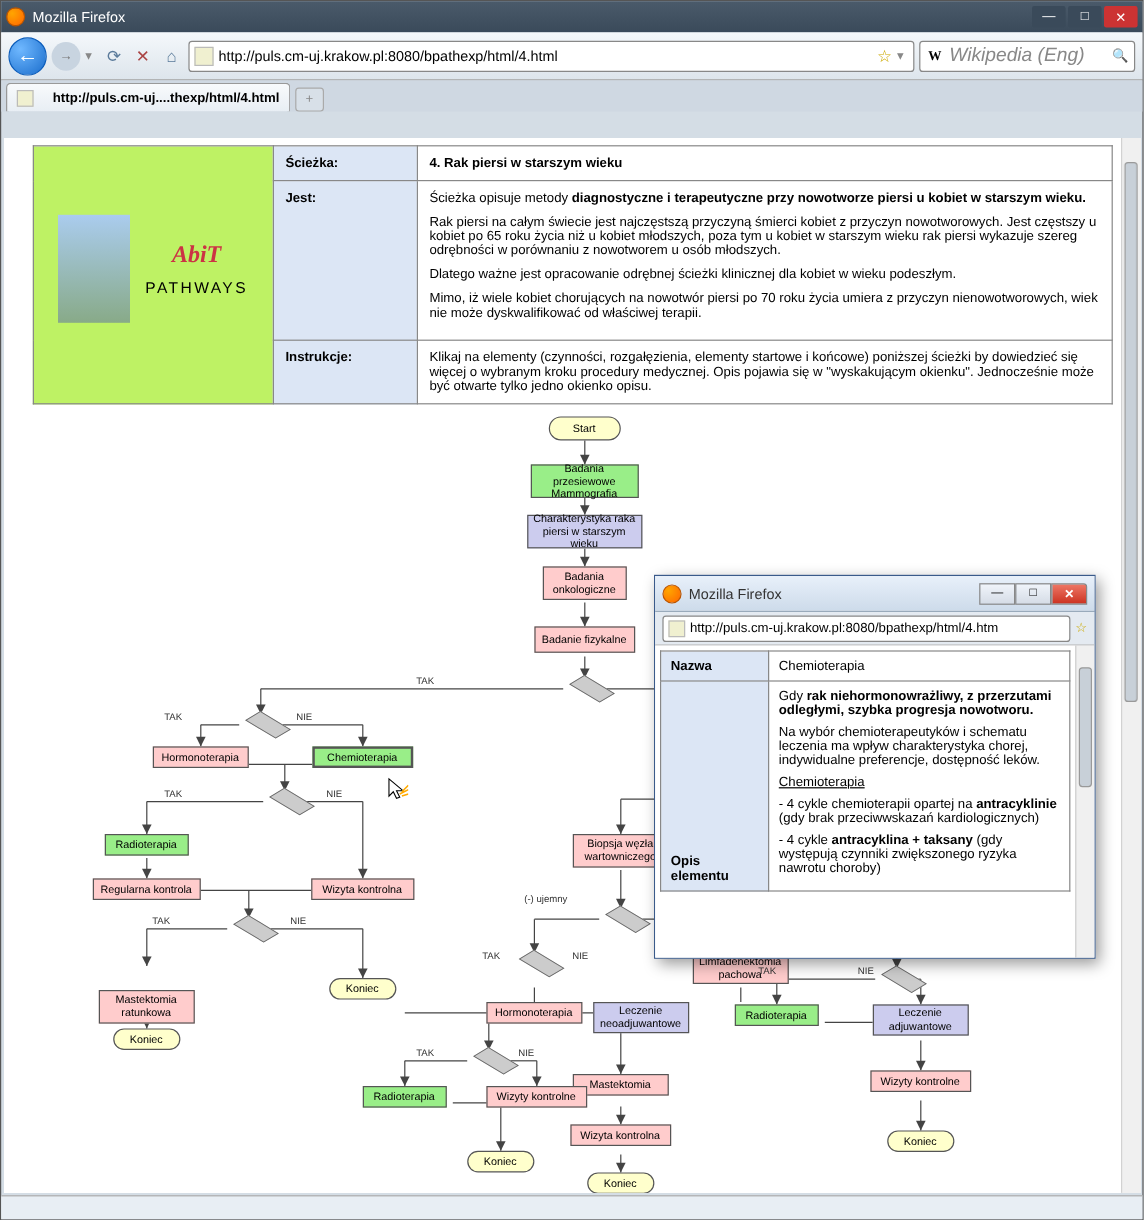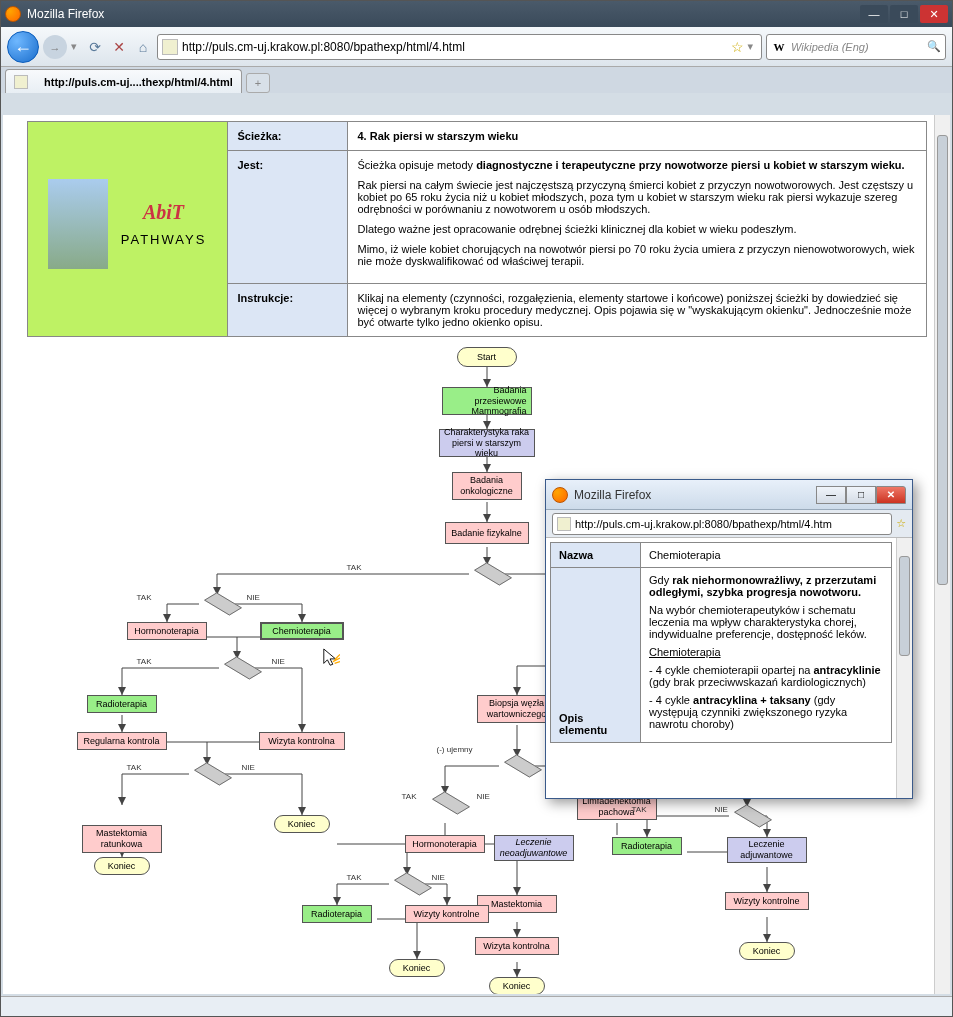--- a/index.html
+++ b/index.html
@@ -21,21 +21,21 @@
   .nav-btn { width: 32px; height: 32px; border-radius: 50%; display: flex; align-items: center; justify-content: center; cursor: pointer; }
   .nav-back { background: radial-gradient(circle at 30% 30%, #6fb8ff, #1a6dcc); color: #fff; font-size: 18px; border: 1px solid #0a5cbb; }
   .nav-fwd { width: 24px; height: 24px; background: #c8d4e0; color: #777; border-radius: 50%; display: flex; align-items: center; justify-content: center; }
   .nav-small { width: 20px; height: 20px; display: flex; align-items: center; justify-content: center; color: #5a7a9a; cursor: pointer; font-size: 14px; }
   .url-bar { flex: 1; height: 26px; background: #fff; border: 1px solid #888; border-radius: 3px; display: flex; align-items: center; padding: 0 4px; }
   .url-icon { width: 16px; height: 16px; margin-right: 4px; background: #f0f0d0; border: 1px solid #bbb; }
   .url-text { flex: 1; font-size: 12px; }
   .url-star { color: #ccaa00; font-size: 14px; }
   .search-bar { width: 180px; height: 26px; background: #fff; border: 1px solid #888; border-radius: 3px; display: flex; align-items: center; padding: 0 4px; }
   .search-icon { width: 16px; height: 16px; margin-right: 4px; display: flex; align-items: center; justify-content: center; font-weight: bold; font-family: serif; }
-  .search-text { flex: 1; color: #888; font-style: italic; font-size: 11px; }
+  .search-text { flex: 1; color: #888; font-style: italic; font-size: 16px; }
   .search-go { color: #4a7a4a; }
   
   .tab-strip { height: 26px; background: #cfd8e2; display: flex; align-items: flex-end; padding: 0 4px; }
   .tab { height: 24px; background: linear-gradient(#f8fafc, #e8eef4); border: 1px solid #999; border-bottom: none; border-radius: 4px 4px 0 0; padding: 0 8px; display: flex; align-items: center; gap: 16px; font-size: 11px; max-width: 260px; }
   .tab-icon { width: 14px; height: 14px; background: #f0f0d0; border: 1px solid #bbb; }
   .tab-add { width: 24px; height: 20px; background: #d8e0e8; border: 1px solid #aaa; border-radius: 3px; margin-left: 4px; display: flex; align-items: center; justify-content: center; color: #888; }
   
   .content { position: absolute; top: 114px; left: 2px; right: 2px; bottom: 22px; background: #fff; overflow: auto; }
   .statusbar { position: absolute; bottom: 0; left: 0; right: 0; height: 20px; background: #e8eef4; border-top: 1px solid #aaa; }
   .scrollbar-v { position: absolute; right: 2px; top: 114px; bottom: 22px; width: 16px; background: #f0f0f0; border-left: 1px solid #ccc; }
@@ -53,21 +53,21 @@
   .logo-abit { font-family: cursive; font-size: 20px; font-style: italic; color: #cc3344; font-weight: bold; }
   .logo-pathways { font-size: 13px; letter-spacing: 2px; margin-top: 8px; }
   .desc-cell p { margin-bottom: 8px; }
   .title-cell { font-weight: bold; font-size: 14px; }
   
   
   .diagram { position: relative; width: 900px; height: 680px; margin: 10px auto; }
   .node { position: absolute; border: 1px solid #555; font-size: 9px; text-align: center; display: flex; align-items: center; justify-content: center; padding: 3px 4px; cursor: pointer; line-height: 1.2; }
   .n-start { background: #ffffcc; border-radius: 12px; width: 60px; height: 20px; }
   .n-end { background: #ffffcc; border-radius: 12px; width: 56px; height: 18px; text-align: right; }
-  .n-green { background: #99ee88; text-align: right; }
+  .n-green { background: #99ee88; }
   .n-pink { background: #ffcccc; }
   .n-blue { background: #ccccee; }
   .decision { position: absolute; width: 36px; height: 18px; background: #ccc; border: 1px solid #666; transform: scaleY(0.6) rotate(45deg); }
   .lbl { position: absolute; font-size: 8px; color: #333; }
   .cursor-img { position: absolute; width: 18px; height: 22px; left: 295px; top: 300px; }
   
   
   .popup { position: absolute; left: 544px; top: 478px; width: 368px; height: 320px; background: #fff; border: 1px solid #3a5a8a; box-shadow: 4px 4px 12px rgba(0,0,0,0.4); }
   .popup-titlebar { height: 30px; background: linear-gradient(#e8f0fa, #cddbea); display: flex; align-items: center; padding: 0 6px; border-bottom: 1px solid #9ab; }
   .popup-title-icon { width: 16px; height: 16px; background: radial-gradient(circle at 30% 30%, #ffa500, #ff6600); border-radius: 50%; margin-right: 6px; border: 1px solid #bb5500; }
@@ -312,21 +312,21 @@
         <div class="lbl" style="left:650px;top:308px;">TAK</div>
         <div class="node n-pink" style="left:450px;top:348px;width:80px;height:28px;">Biopsja węzła wartowniczego</div>
         <div class="decision" style="left:478px;top:410px;"></div>
         <div class="lbl" style="left:410px;top:398px;">(-) ujemny</div>
         <div class="lbl" style="left:530px;top:398px;">(+) dodatni</div>
 
         <div class="decision" style="left:406px;top:447px;"></div>
         <div class="lbl" style="left:375px;top:445px;">TAK</div>
         <div class="lbl" style="left:450px;top:445px;">NIE</div>
         <div class="node n-pink" style="left:378px;top:488px;width:80px;height:18px;">Hormonoterapia</div>
-        <div class="node n-blue" style="left:467px;top:488px;width:80px;height:26px;font-style:italic;">Leczenie neoadjuwantowe</div>
+        <div class="node n-blue" style="left:467px;top:488px;width:80px;height:26px;">Leczenie neoadjuwantowe</div>
         <div class="node n-pink" style="left:450px;top:548px;width:80px;height:18px;">Mastektomia</div>
         <div class="node n-pink" style="left:448px;top:590px;width:84px;height:18px;">Wizyta kontrolna</div>
         <div class="node n-end" style="left:462px;top:630px;">Koniec</div>
 
         <div class="node n-pink" style="left:550px;top:447px;width:80px;height:26px;">Limfadenektomia pachowa</div>
 
         <div class="decision" style="left:368px;top:528px;"></div>
         <div class="lbl" style="left:320px;top:526px;">TAK</div>
         <div class="lbl" style="left:405px;top:526px;">NIE</div>
         <div class="node n-green" style="left:275px;top:558px;width:70px;height:18px;">Radioterapia</div>

